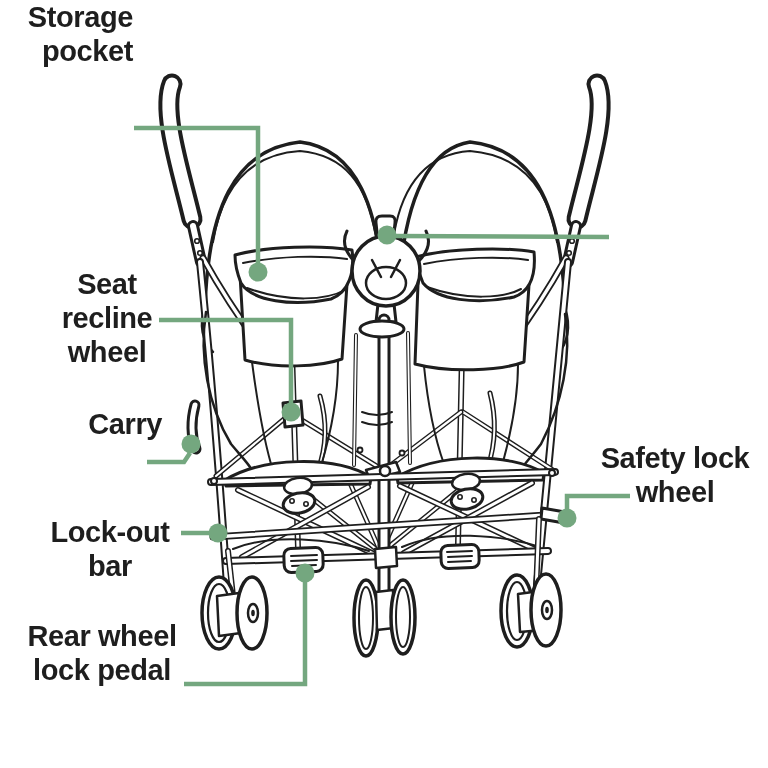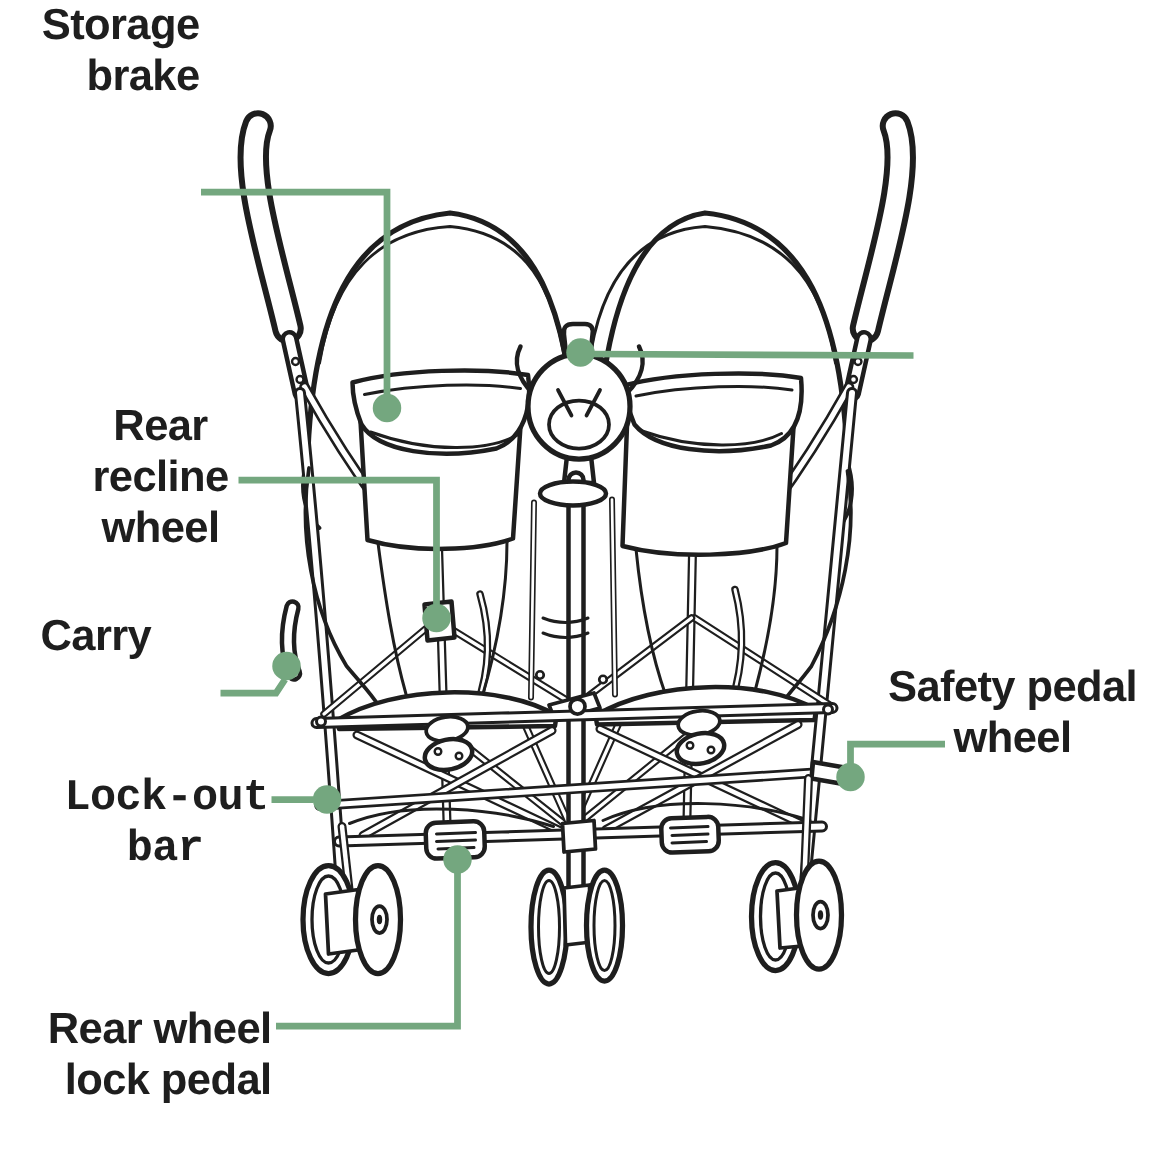--- a/index.html
+++ b/index.html
@@ -251,42 +251,42 @@
       <circle class="cdot" cx="218" cy="533" r="9.5"></circle>
     </g>
     <g>
       <polyline class="leader" points="184,684 305,684 305,582"></polyline>
       <circle class="cdot" cx="305" cy="573" r="9.5"></circle>
     </g>
   </svg>
 
   <div class="lbl" style="left:0;top:77;width:133px;text-align:right;">
     <span>Storage</span>
-    <span>brake</span>
+    <span>pocket</span>
   </div>
 
 
   <div class="lbl" style="left:38px;top:267px;width:138px;text-align:center;">
-    <span>Rear</span>
+    <span>Seat</span>
     <span>recline</span>
     <span>wheel</span>
   </div>
 
-  <div class="lbl" style="left:27px;top:407px;width:135px;text-align:left;">
+  <div class="lbl" style="left:27px;top:407px;width:135px;text-align:right;">
     <span>Carry</span>
   </div>
 
   <div class="lbl" style="left:592px;top:441px;width:166px;text-align:center;">
-    <span>Safety pedal</span>
+    <span>Safety lock</span>
     <span>wheel</span>
   </div>
 
-  <div class="lbl" style="left:43px;top:515px;width:134px;text-align:center;font-family:Liberation Mono, monospace;">
+  <div class="lbl" style="left:43px;top:515px;width:134px;text-align:center;">
     <span>Lock-out</span>
     <span>bar</span>
   </div>
 
-  <div class="lbl" style="left:23px;top:669px;width:158px;text-align:right;">
+  <div class="lbl" style="left:23px;top:619px;width:158px;text-align:center;">
     <span>Rear wheel</span>
     <span>lock pedal</span>
   </div>
 
 </div>
 
 </body></html>

